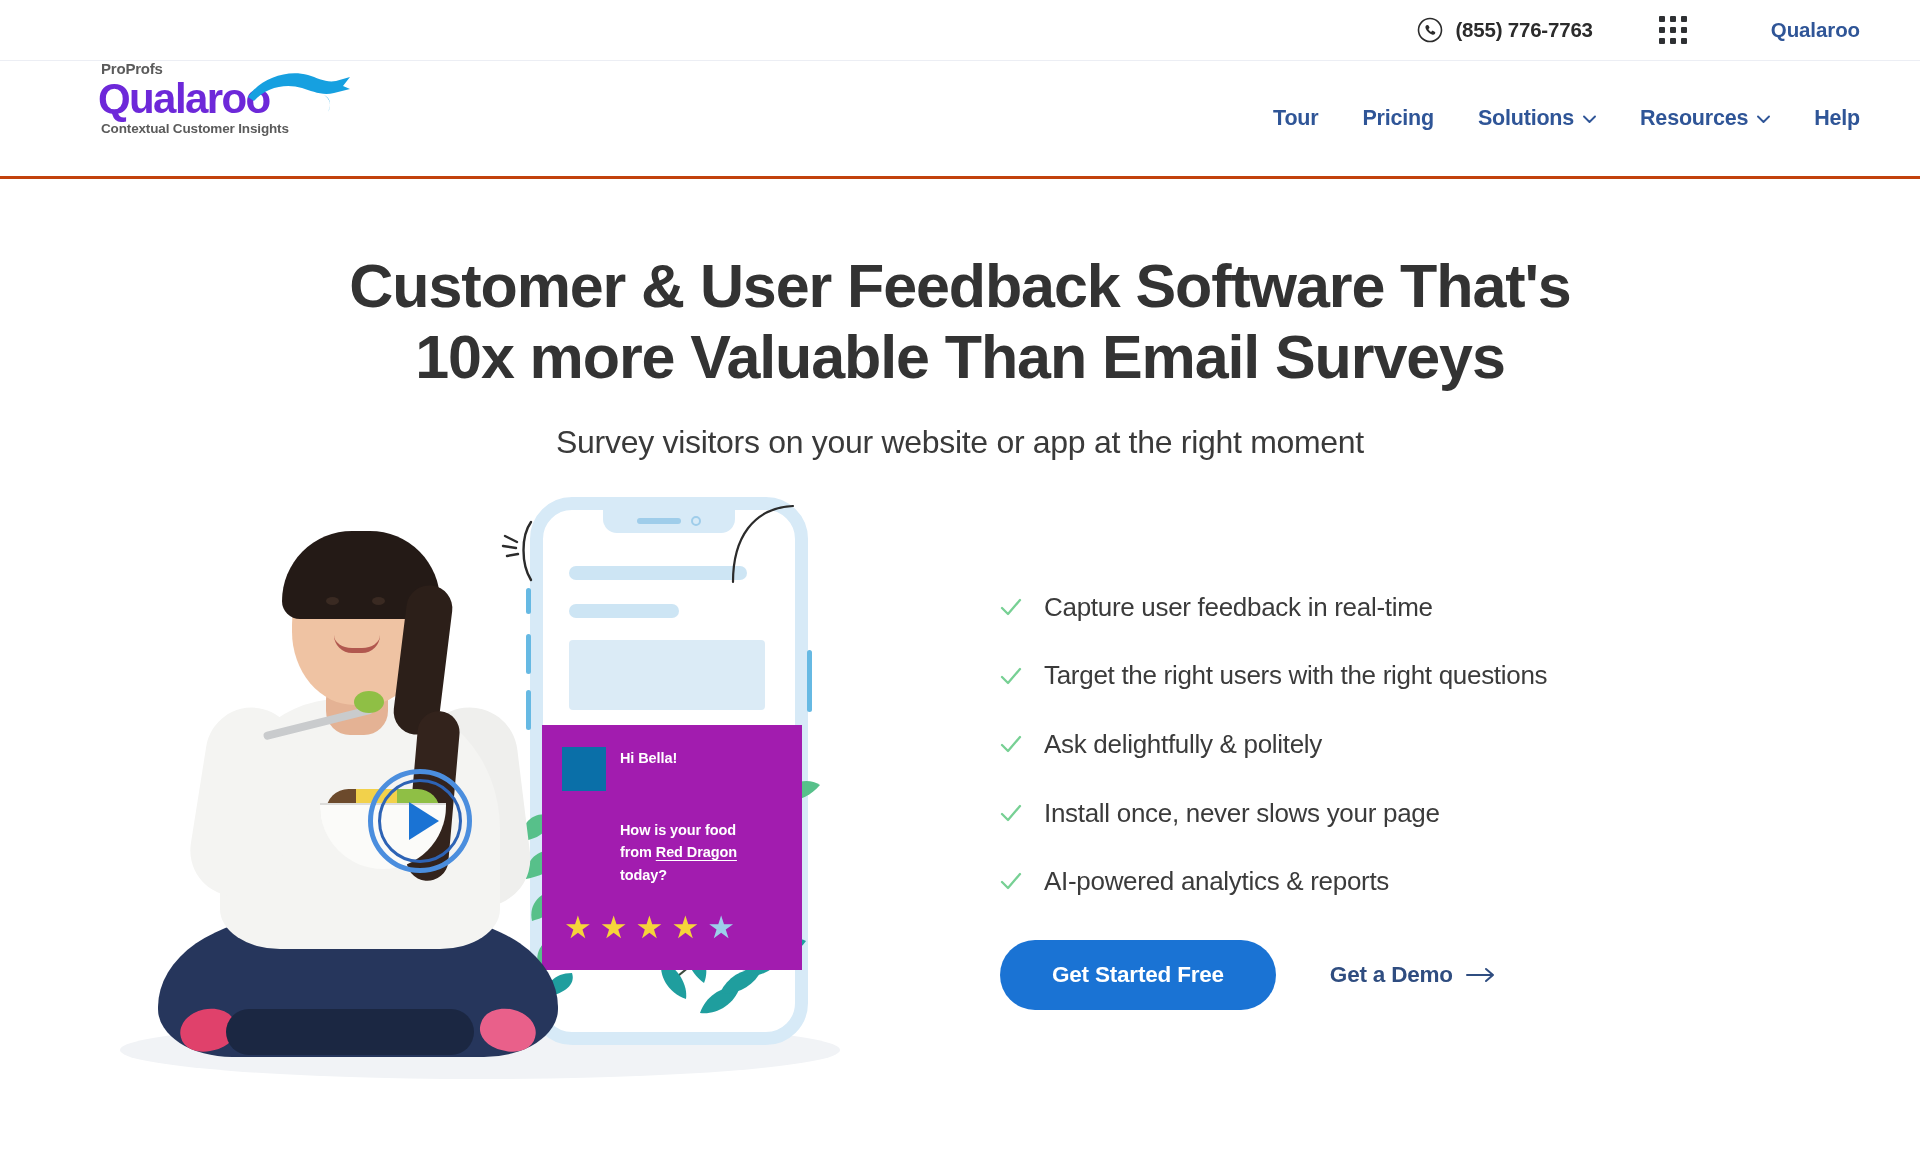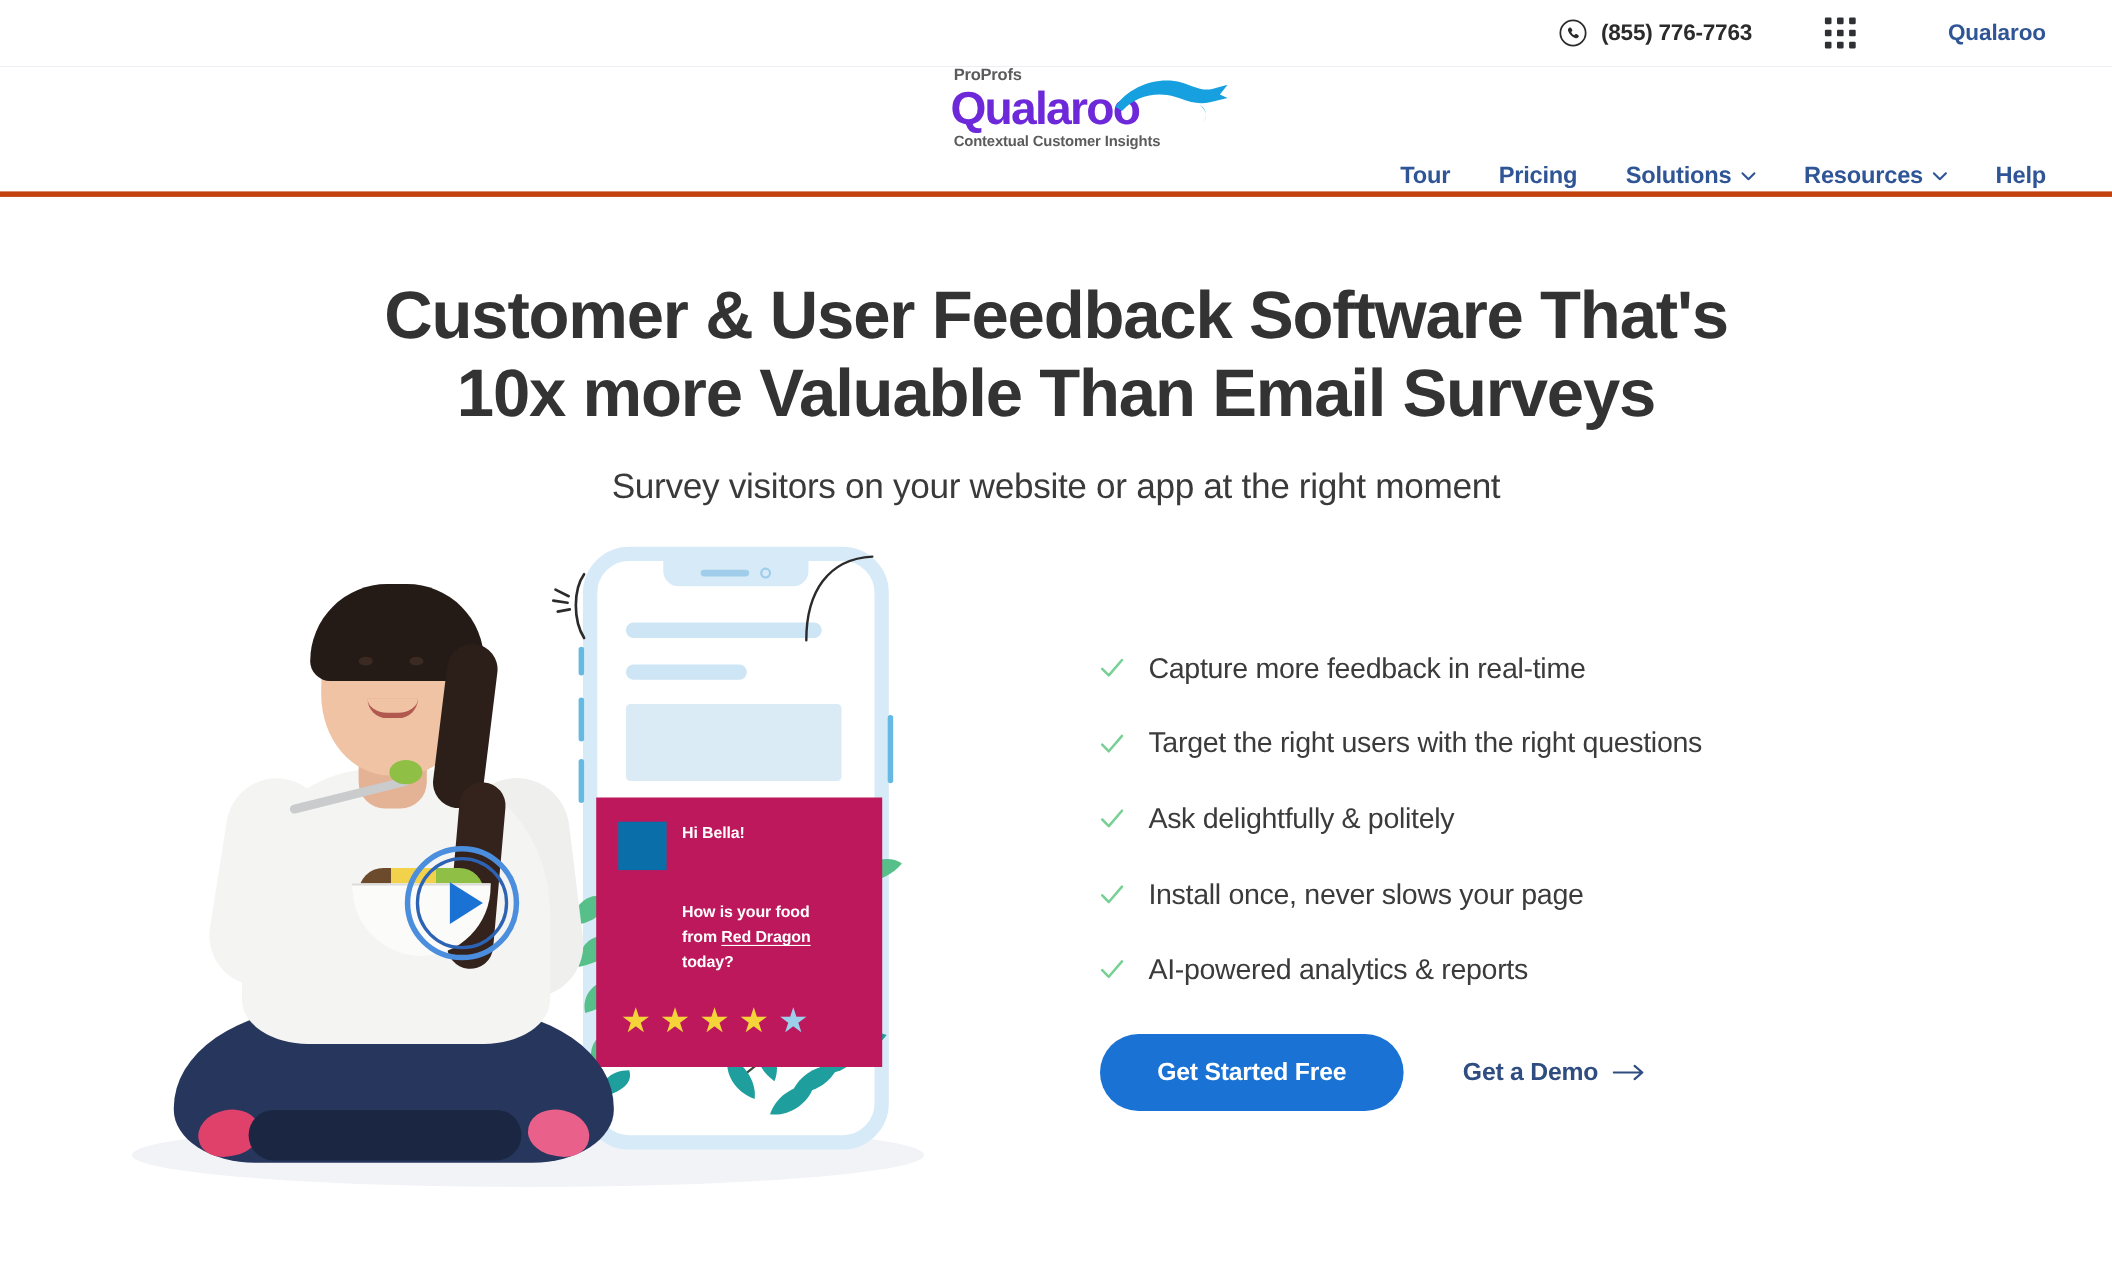--- a/index.html
+++ b/index.html
@@ -52,25 +52,23 @@
     text-decoration: none;
     letter-spacing: -0.1px;
     white-space: nowrap;
   }
 
   
   .navbar {
     height: 118px;
     width: 100%;
     background: #ffffff;
-    border-bottom: 5px solid #c2410c;
-    display: flex;
-    align-items: center;
+    border-bottom: 3px solid #c2410c;
+    display: flex;
     padding: 0 60px 0 98px;
-    flex-direction: column;
   }
   .logo { position: relative; width: 230px; height: 86px; flex: 0 0 auto; cursor: pointer; }
   .logo-top {
     font-size: 15px;
     font-weight: bold;
     color: #5b5b5b;
     letter-spacing: -0.2px;
     line-height: 1;
     padding-left: 3px;
   }
@@ -272,21 +270,21 @@
   .phone-spark { position: absolute; left: -44px; top: 10px; width: 48px; height: 62px; }
   .phone-arc { position: absolute; right: -6px; top: -6px; width: 70px; height: 80px; }
 
   
   .survey {
     position: absolute;
     left: 452px;
     top: 228px;
     width: 260px;
     height: 245px;
-    background: #be185d;
+    background: #a21caf;
     padding: 22px 20px 0 20px;
   }
   .survey-row { display: flex; gap: 14px; }
   .survey-avatar { width: 44px; height: 44px; background: #0a6fa8; flex: 0 0 auto; }
   .survey-greet { font-size: 14.5px; font-weight: bold; color: #ffffff; letter-spacing: -0.1px; padding-top: 3px; }
   .survey-q {
     margin-top: 28px; margin-left: 58px;
     font-size: 14.5px; font-weight: bold; color: #ffffff;
     line-height: 1.55; letter-spacing: -0.1px;
   }
@@ -540,21 +538,21 @@
           <div class="play-tri"></div>
         </div>
       </div>
     </div>
 
     <div class="features">
       <div class="feat">
         <svg class="check" viewBox="0 0 22 20">
           <path d="M2 11 L8 17 L20 3" fill="none" stroke="#77d094" stroke-width="2.3" stroke-linecap="round" stroke-linejoin="round"></path>
         </svg>
-        <span class="feat-label">Capture more feedback in real-time</span>
+        <span class="feat-label">Capture user feedback in real-time</span>
       </div>
       <div class="feat">
         <svg class="check" viewBox="0 0 22 20">
           <path d="M2 11 L8 17 L20 3" fill="none" stroke="#77d094" stroke-width="2.3" stroke-linecap="round" stroke-linejoin="round"></path>
         </svg>
         <span class="feat-label">Target the right users with the right questions</span>
       </div>
       <div class="feat">
         <svg class="check" viewBox="0 0 22 20">
           <path d="M2 11 L8 17 L20 3" fill="none" stroke="#77d094" stroke-width="2.3" stroke-linecap="round" stroke-linejoin="round"></path>

